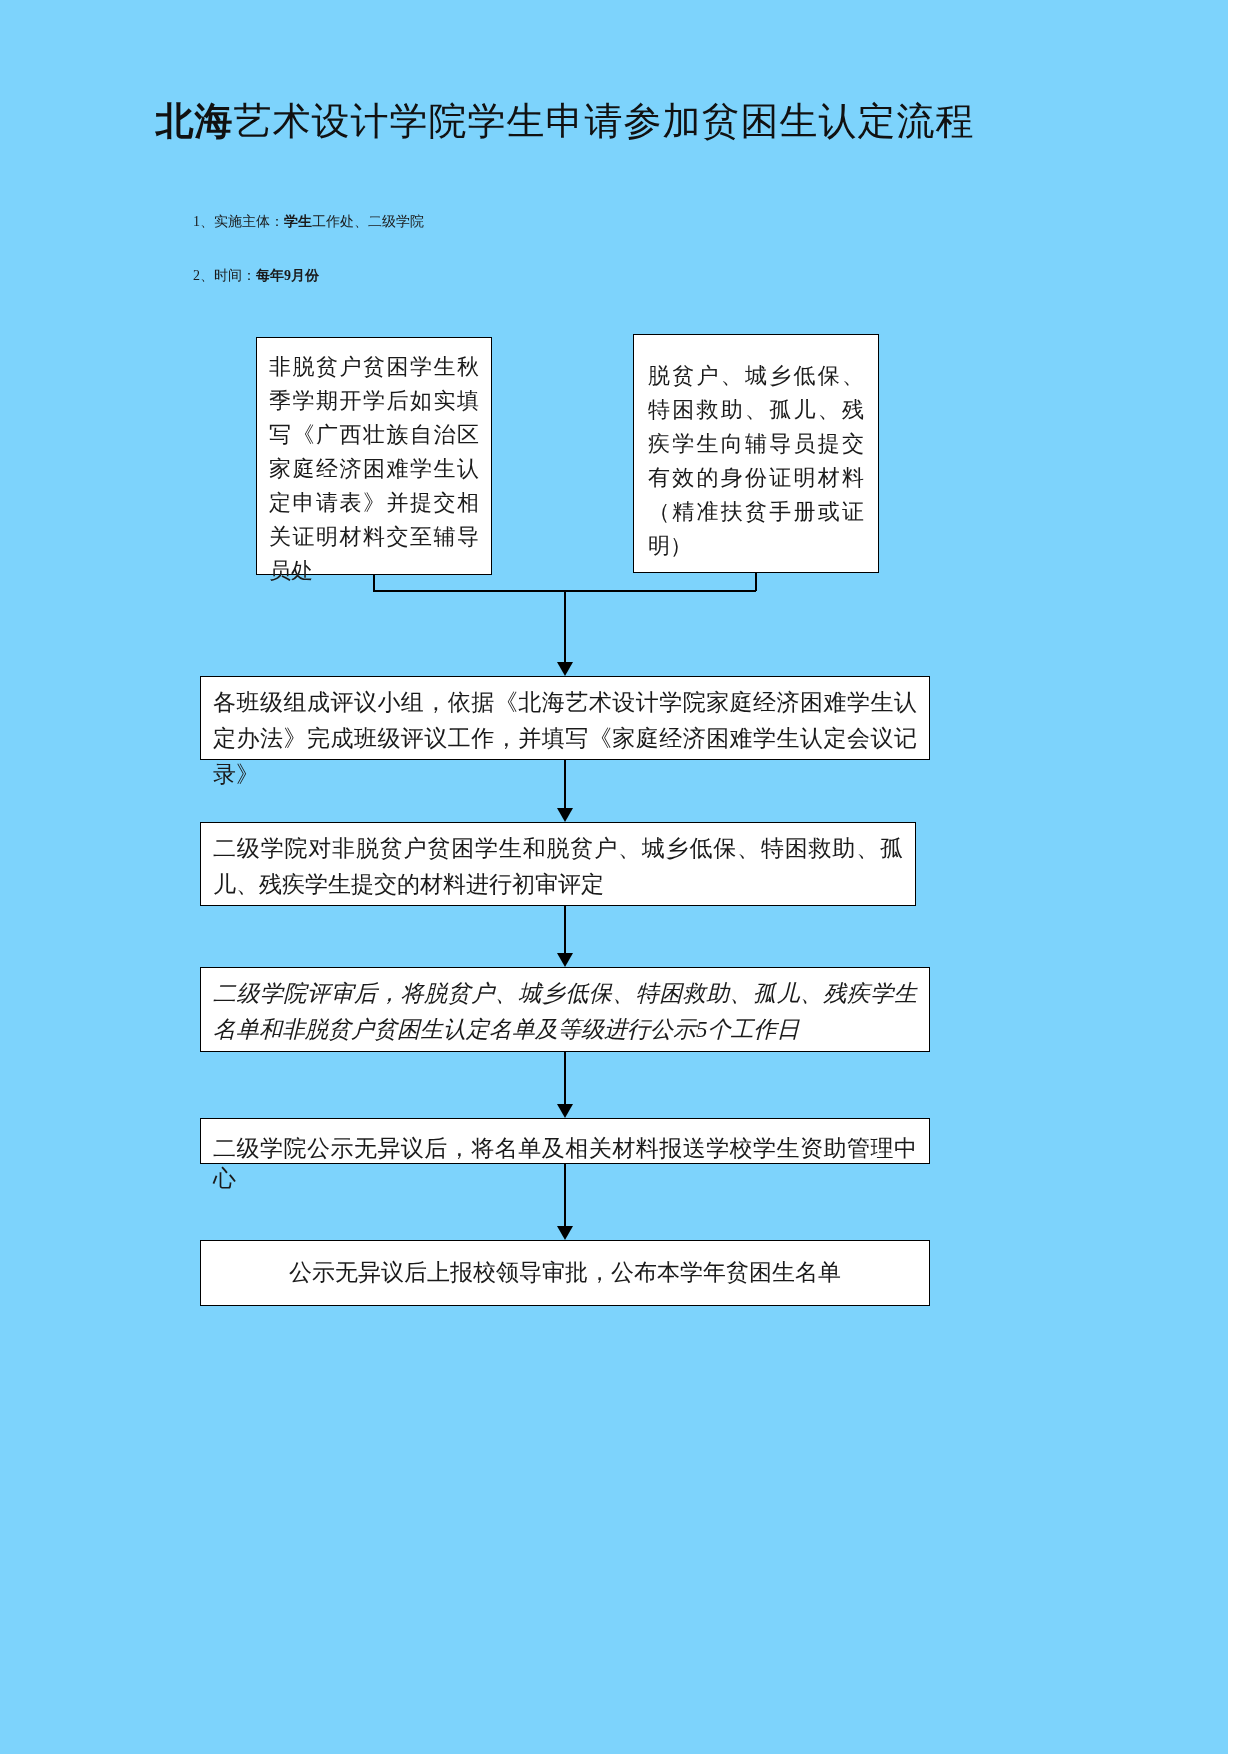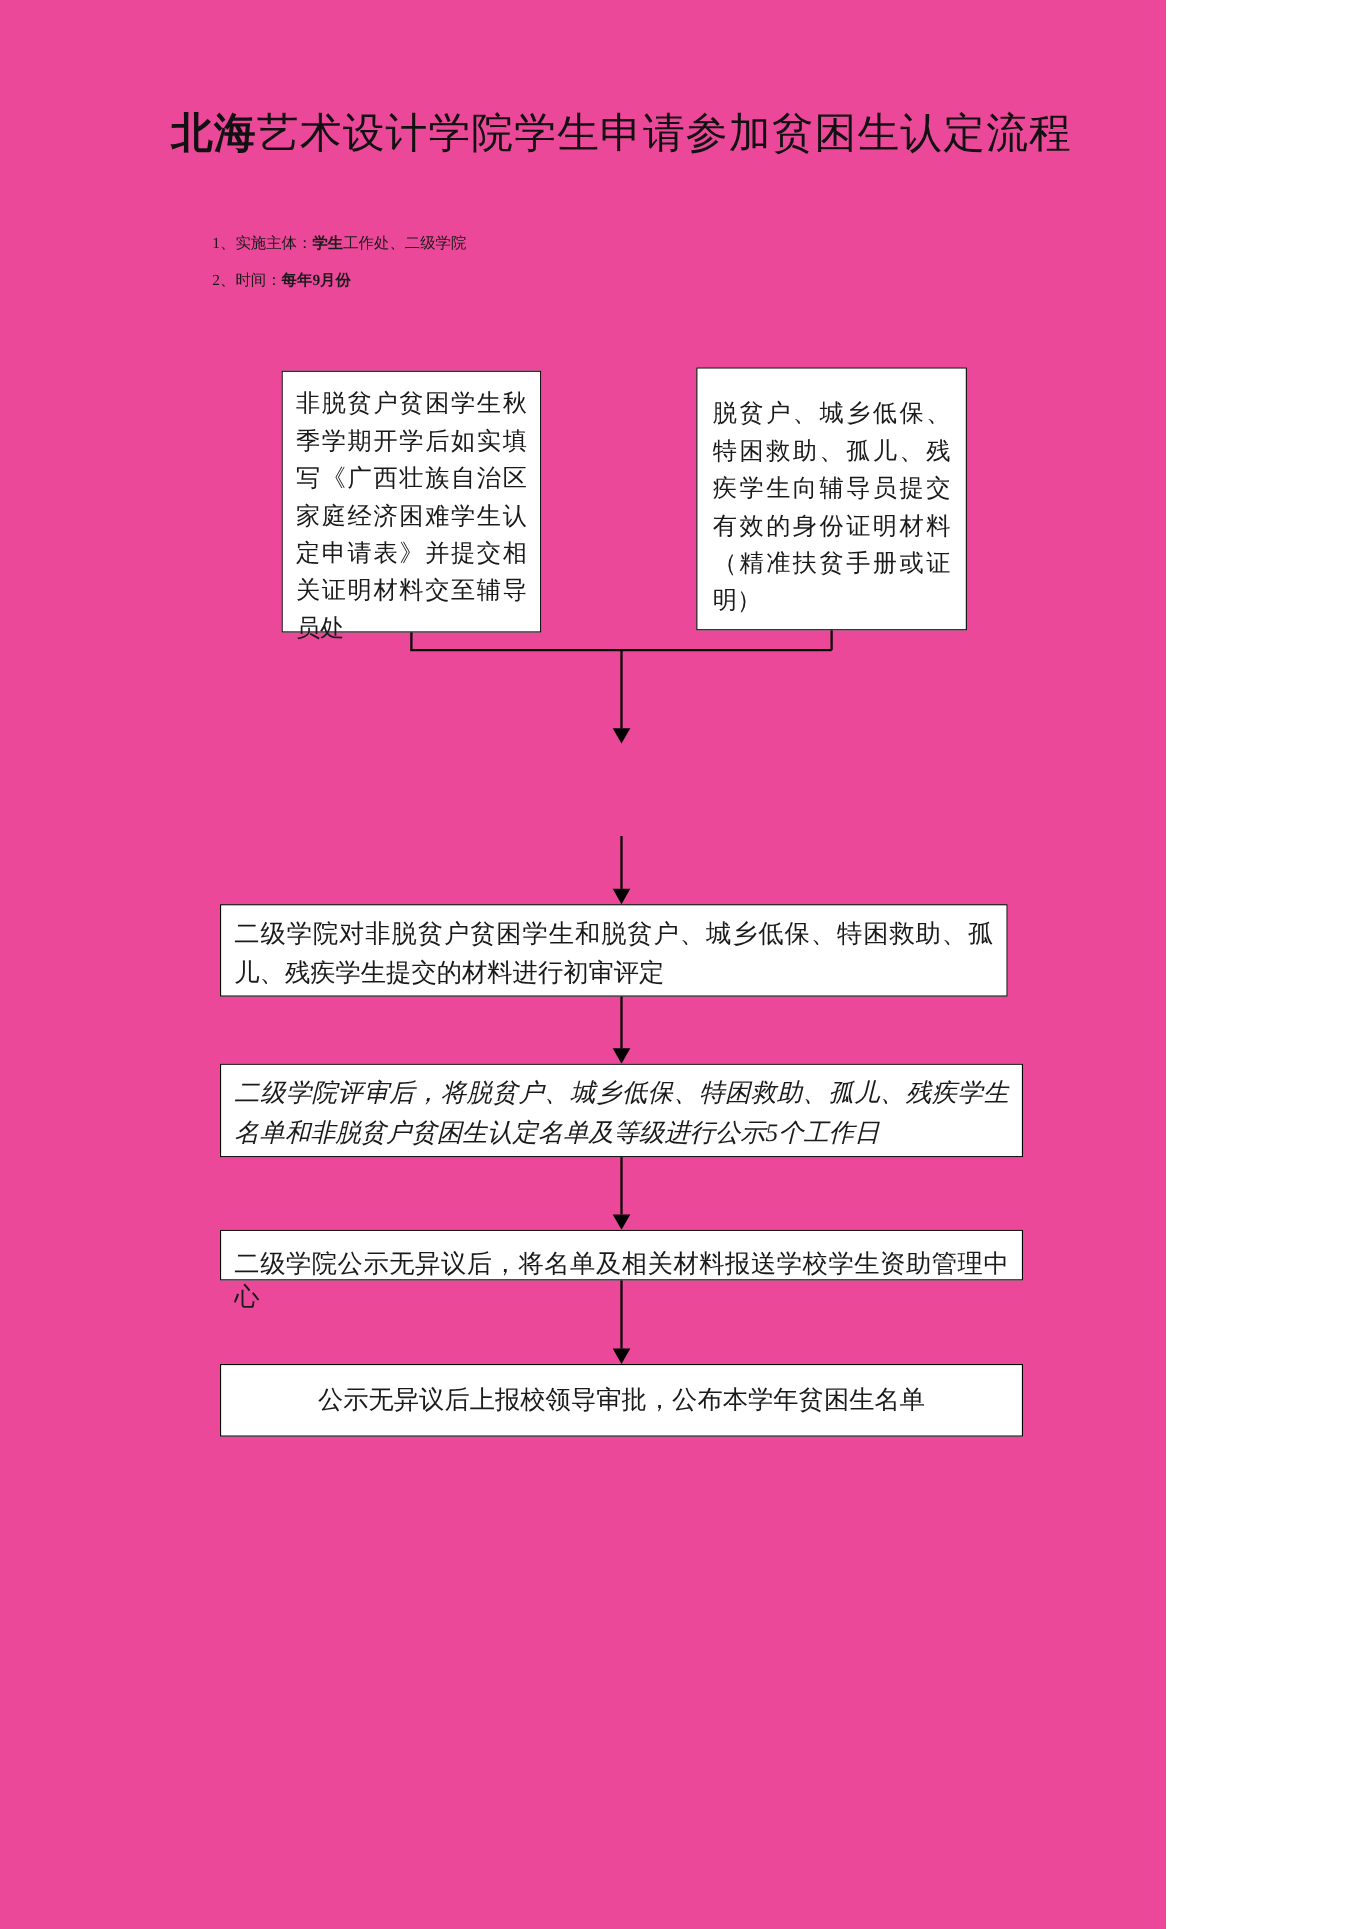--- a/index.html
+++ b/index.html
@@ -2,23 +2,23 @@
 <html><head>
 <meta charset="utf-8">
 <style>
   html, body {
     margin: 0;
     padding: 0;
     background: #ffffff;
   }
   .page {
     position: relative;
-    width: 1060px;
+    width: 1228px;
     height: 1754px;
-    background: #ec4899;
+    background: #7dd3fc;
     font-family: "Liberation Serif", "DejaVu Serif", serif;
     color: #1a1a1a;
     overflow: hidden;
   }
   .title {
     position: absolute;
     top: 96px;
     left: 0;
     width: 1130px;
     text-align: center;
@@ -32,21 +32,21 @@
   .intro-item {
     position: absolute;
     left: 193px;
     font-size: 14px;
     line-height: 32px;
     color: #1a1a1a;
     margin: 0;
   }
   .intro-item .bold { font-weight: 700; }
   #intro1 { top: 206px; }
-  #intro2 { top: 240px; }
+  #intro2 { top: 260px; }
 
   .fbox {
     position: absolute;
     border: 1.5px solid #000;
     background: #ffffff;
     font-size: 22px;
     color: #1a1a1a;
     box-sizing: border-box;
     text-align: justify;
     text-justify: inter-character;
@@ -105,20 +105,21 @@
 
   <div class="fbox box-right">脱贫户、城乡低保、特困救助、孤儿、残疾学生向辅导员提交有效的身份证明材料（精准扶贫手册或证明）</div>
   <div class="fbox box-left">非脱贫户贫困学生秋季学期开学后如实填写《广西壮族自治区家庭经济困难学生认定申请表》并提交相关证明材料交至辅导员处</div>
 
   <div class="line" style="left:373px; top:575px; width:1.5px; height:16px;"></div>
   <div class="line" style="left:755px; top:573px; width:1.5px; height:18px;"></div>
   <div class="line" style="left:373px; top:590px; width:383px; height:1.5px;"></div>
   <div class="line" style="left:564px; top:590px; width:1.5px; height:72px;"></div>
   <div class="arrowhead" style="left:557px; top:662px;"></div>
 
+  <div class="fbox step" id="step3">各班级组成评议小组，依据《北海艺术设计学院家庭经济困难学生认定办法》完成班级评议工作，并填写《家庭经济困难学生认定会议记录》</div>
 
   <div class="line" style="left:564px; top:760px; width:1.5px; height:48px;"></div>
   <div class="arrowhead" style="left:557px; top:808px;"></div>
 
   <div class="fbox step" id="step4">二级学院对非脱贫户贫困学生和脱贫户、城乡低保、特困救助、孤儿、残疾学生提交的材料进行初审评定</div>
 
   <div class="line" style="left:564px; top:906px; width:1.5px; height:47px;"></div>
   <div class="arrowhead" style="left:557px; top:953px;"></div>
 
   <div class="fbox step" id="step5">二级学院评审后，将脱贫户、城乡低保、特困救助、孤儿、残疾学生名单和非脱贫户贫困生认定名单及等级进行公示5个工作日</div>

